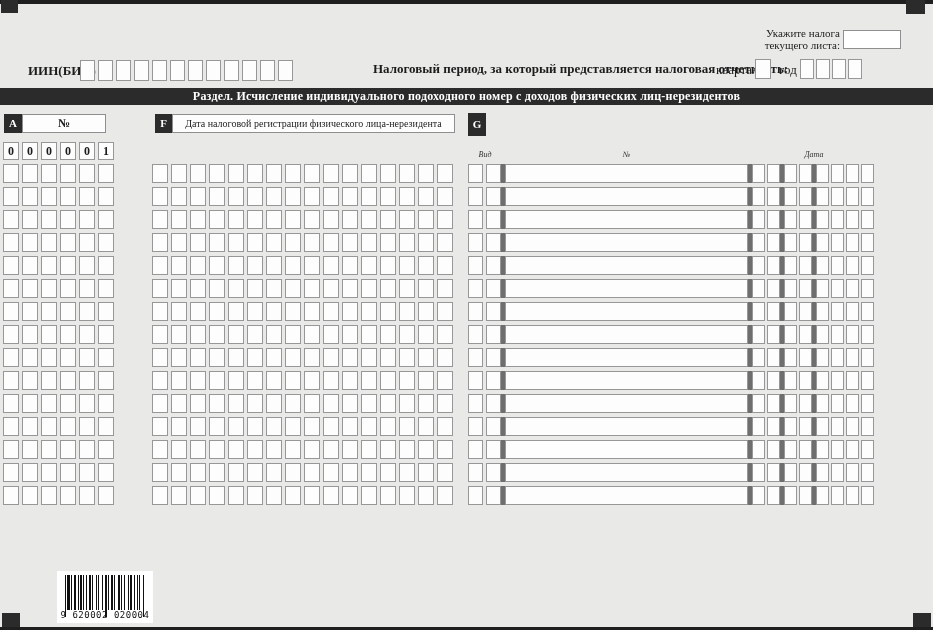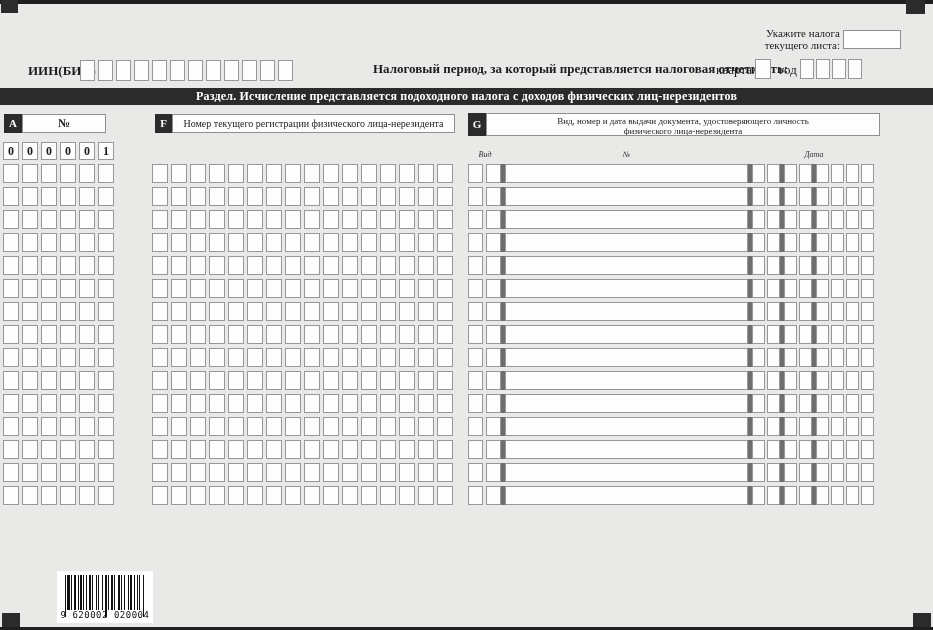--- a/index.html
+++ b/index.html
@@ -75,33 +75,29 @@
   </div>
   <div class="sheetinput"></div>
 
   <div class="txt" style="left:28px;top:63px;font-size:13px;font-weight:bold;">ИИН(БИН)</div>
 
   <div class="txt" style="left:373px;top:61px;font-size:13px;font-weight:bold;">Налоговый период, за который представляется налоговая отчетность:</div>
   <div class="txt" style="left:716px;top:62px;font-size:13px;">квартал</div>
   <div class="cell" style="position:absolute;left:755px;top:59px;width:16px;height:20px;"></div>
   <div class="txt" style="left:779px;top:62px;font-size:13px;">год</div>
 
-  <div class="sectionbar">Раздел. Исчисление представляется подоходного налога с доходов физических лиц-нерезидентов</div>
+  <div class="sectionbar">Раздел. Исчисление индивидуального подоходного номер с доходов физических лиц-нерезидентов</div>
 
   <div class="letterbox" style="left:4px;top:114px;width:18px;height:19px;line-height:19px;">A</div>
   <div class="titlebox" style="left:22px;top:114px;width:84px;height:19px;font-size:12px;font-weight:bold;line-height:17px;">№</div>
 
   <div class="letterbox" style="left:155px;top:114px;width:17px;height:19px;line-height:19px;">F</div>
-  <div class="titlebox" style="left:172px;top:114px;width:283px;height:19px;font-size:10px;line-height:17px;">Номер текущего регистрации физического лица-нерезидента</div>
+  <div class="titlebox" style="left:172px;top:114px;width:283px;height:19px;font-size:10px;line-height:17px;">Дата налоговой регистрации физического лица-нерезидента</div>
 
   <div class="letterbox" style="left:468px;top:113px;width:18px;height:23px;line-height:23px;">G</div>
-  <div class="titlebox" style="left:486px;top:113px;width:394px;height:23px;font-size:9px;line-height:10px;padding-top:2px;">
-    <div>Вид, номер и дата выдачи документа, удостоверяющего личность</div>
-    <div>физического лица-нерезидента</div>
-  </div>
 
   <div class="sublabel" style="left:468px;top:151px;width:34px;">Вид</div>
   <div class="sublabel" style="left:505px;top:151px;width:243px;">№</div>
   <div class="sublabel" style="left:754px;top:151px;width:120px;">Дата</div>
 
   <div id="grid">
       <div class="cellrow" style="left: 3px; top: 142px; gap: 3px;">
         <div class="cell" style="width: 16px; height: 18px;">0</div>
         <div class="cell" style="width: 16px; height: 18px;">0</div>
         <div class="cell" style="width: 16px; height: 18px;">0</div>

